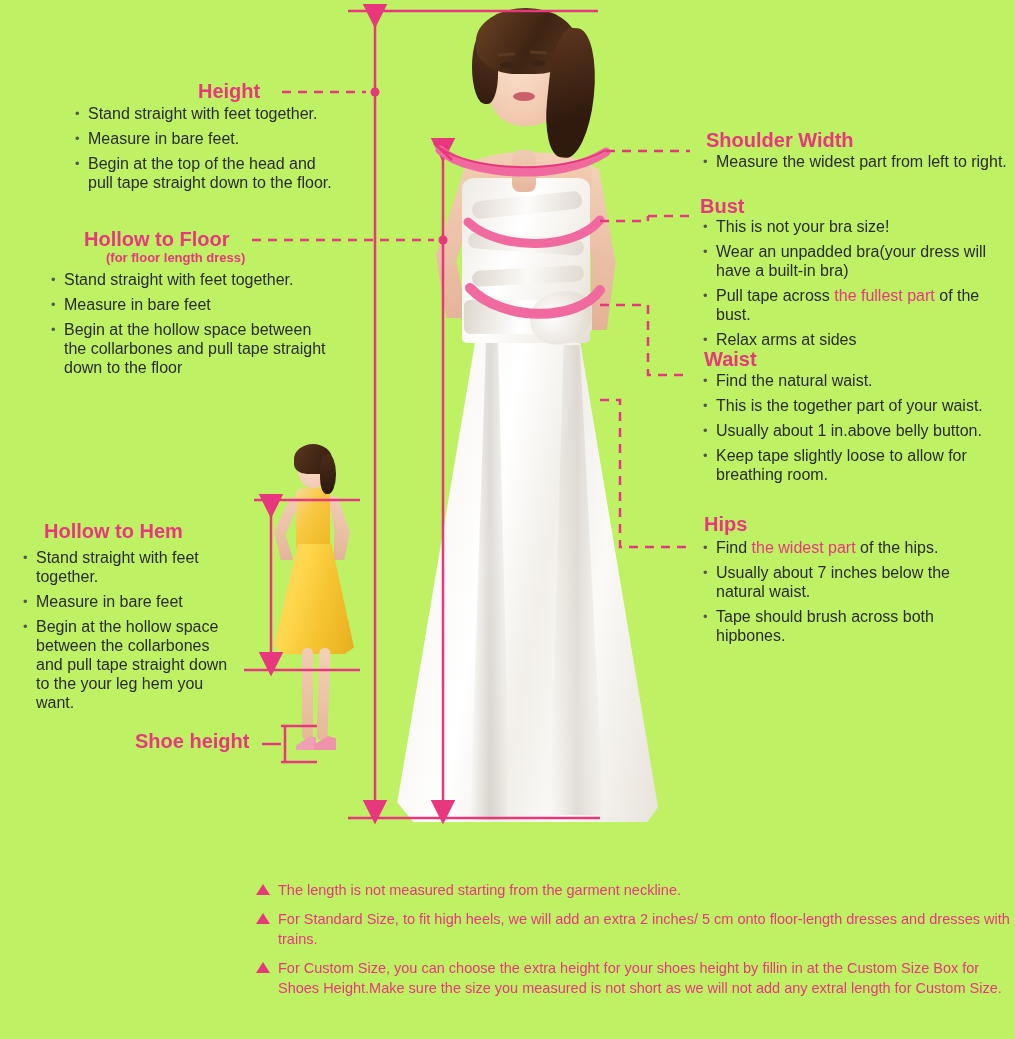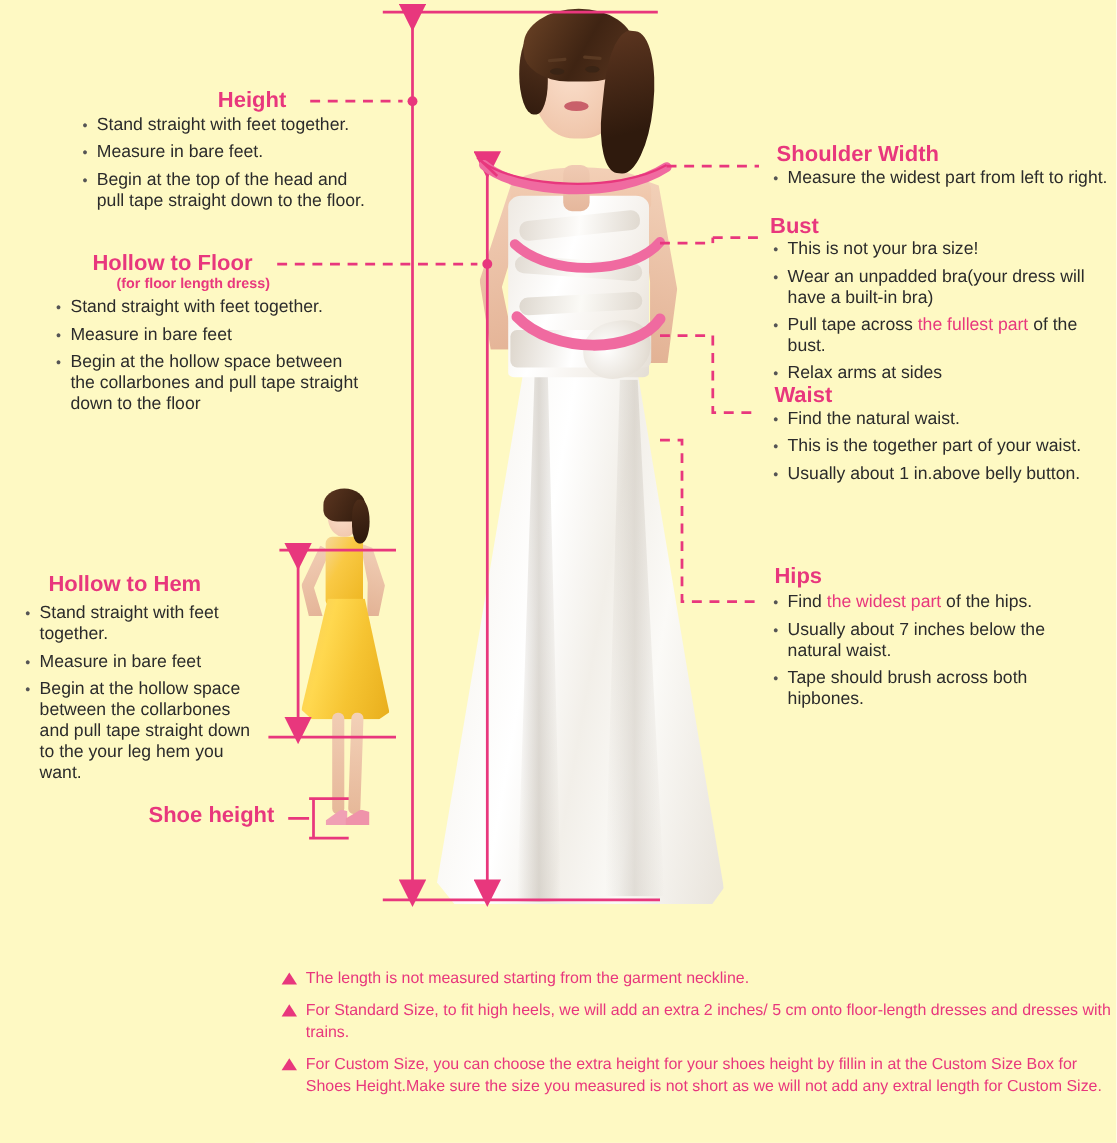--- a/index.html
+++ b/index.html
@@ -8,21 +8,21 @@
     background: #ffffff;
   }
   body {
     font-family: "Liberation Sans", sans-serif;
   }
   #page {
     position: relative;
     width: 1015px;
     height: 1039px;
     overflow: hidden;
-    background: #fef9c3;
+    background: #bef264;
   }
 
   
   .label {
     position: absolute;
     color: #e8377d;
     font-weight: bold;
     white-space: nowrap;
   }
   .label.big { font-size: 20px; }
@@ -470,20 +470,21 @@
       <li>Relax arms at sides</li>
     </ul>
   </div>
 
   <div class="label big" style="left:704px; top:348px;">Waist</div>
   <div class="bullets" style="left:700px; top:371px; width:300px;">
     <ul>
       <li>Find the natural waist.</li>
       <li>This is the together part of your waist.</li>
       <li>Usually about 1 in.above belly button.</li>
+      <li>Keep tape slightly loose to allow for breathing room.</li>
     </ul>
   </div>
 
   <div class="label big" style="left:704px; top:513px;">Hips</div>
   <div class="bullets" style="left:700px; top:538px; width:300px;">
     <ul>
       <li>Find <span class="hl">the widest part</span> of the hips.</li>
       <li>Usually about 7 inches below the natural waist.</li>
       <li>Tape should brush across both hipbones.</li>
     </ul>

